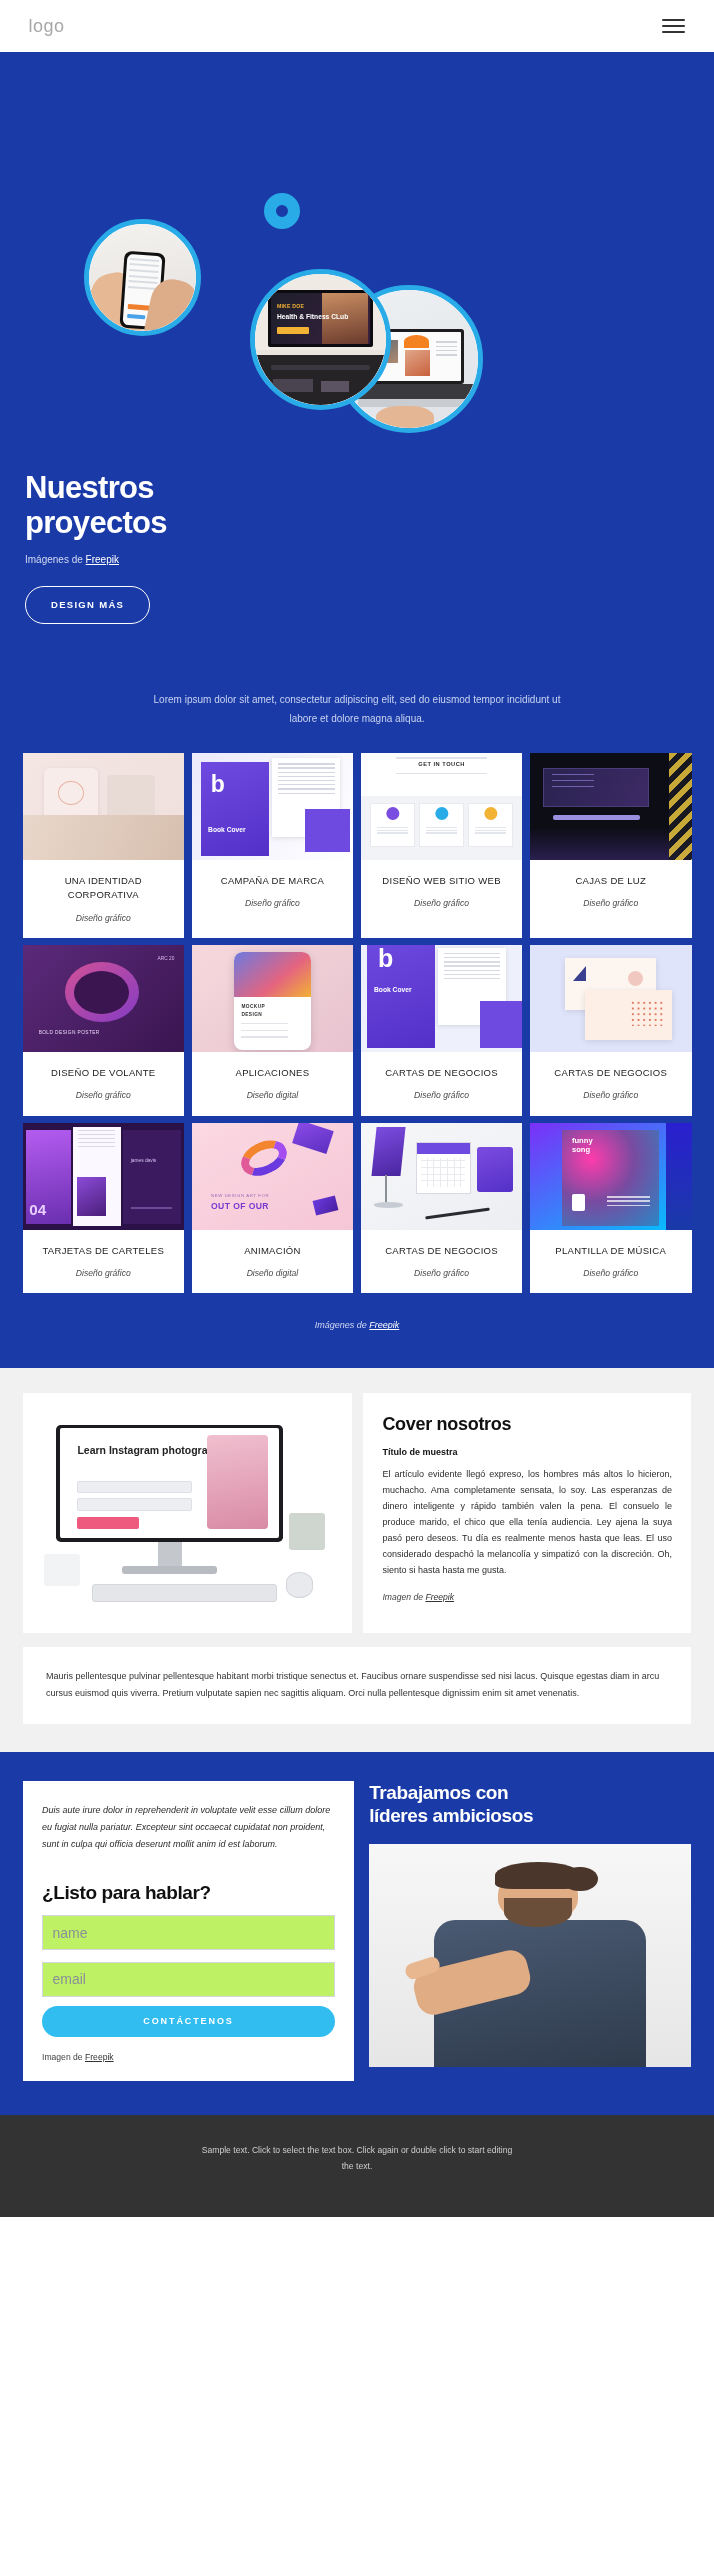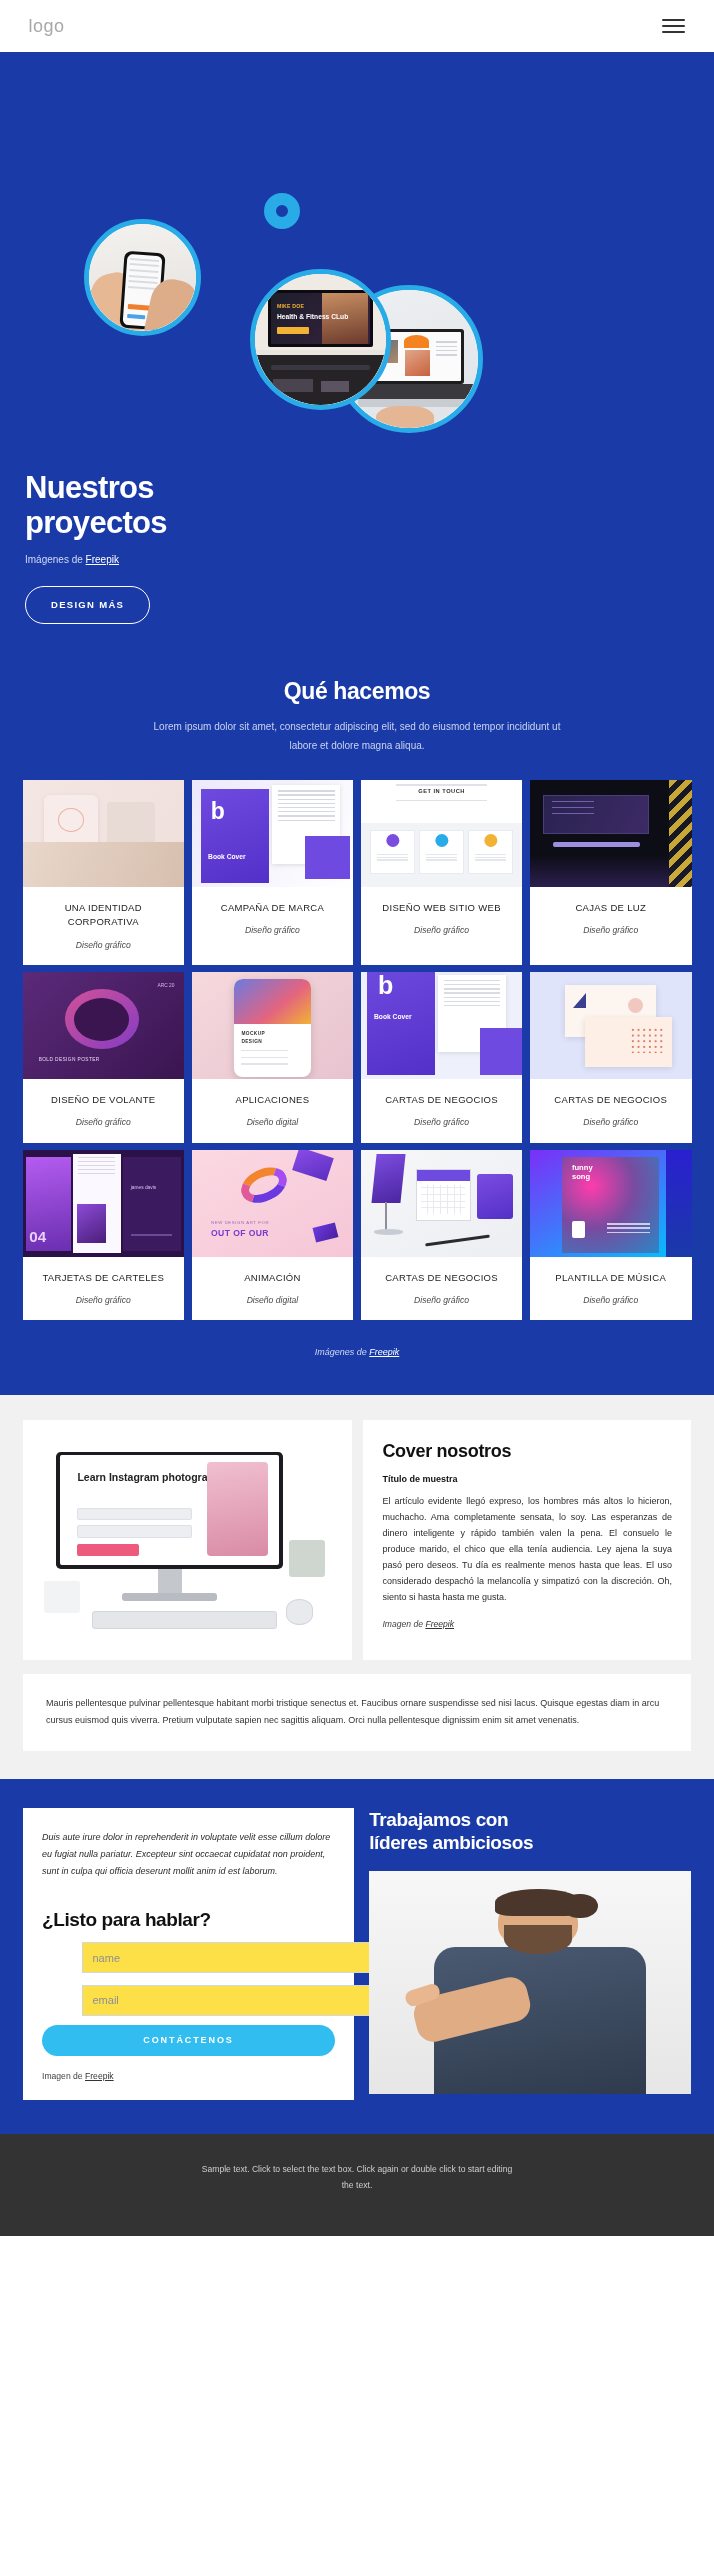--- a/index.html
+++ b/index.html
@@ -315,24 +315,23 @@
   .quote-card { background: #fff; margin-top: 13.3px; padding: 21px 23px; }
   .quote-card p { font-size: 9px; line-height: 1.95; color: #333; }
 
   
   .contact { background: #1a3aa8; padding: 28.6px 23px 34px; display: flex; gap: 15.2px; align-items: flex-start; }
   .contact-card { background: #fff; width: 331px; padding: 21px 19px 19px; }
   .contact-quote { font-size: 9px; font-style: italic; line-height: 1.9; color: #2b2b2b; }
   .contact-h { margin-top: 28.6px; font-size: 19px; font-weight: 700; color: #111; letter-spacing: -0.4px; }
   .field {
     display: block; width: 100%; margin-top: 11.4px;
-    background: #fde047; border: 1px solid #d2d6dd;
-    padding: 8.6px 9.5px; font-size: 11px; color: #6d727a;
+    background: #bef264; border: 1px solid #d2d6dd;
+    padding: 8.6px 9.5px; font-size: 14px; color: #6d727a;
     font-family: "Liberation Sans", sans-serif;
-    margin-left: 40px;
   }
   .field::placeholder { color: #8a8f98; }
   .submit-btn {
     margin-top: 8.6px; width: 100%; border: none; cursor: pointer;
     background: #31bdf0; color: #fff; border-radius: 19px;
     padding: 10.5px 0; font-size: 9px; font-weight: 600; letter-spacing: 1.9px;
     font-family: "Liberation Sans", sans-serif;
   }
   .contact-credit { margin-top: 15.2px; font-size: 8.6px; color: #444; }
   .contact-credit a { color: #333; }
@@ -442,21 +441,20 @@
       <span>proyectos</span>
     </h1>
     <div class="hero-credit">
       <span>Imágenes de </span><a href="#">Freepik</a>
     </div>
     <button class="hero-btn">DESIGN MÁS</button>
   </div>
 </section>
 
 <section class="portfolio">
-  <h2 class="section-title">Qué hacemos</h2>
   <p class="section-sub">Lorem ipsum dolor sit amet, consectetur adipiscing elit, sed do eiusmod tempor incididunt ut labore et dolore magna aliqua.</p>
 
   <div class="grid" id="portfolio-grid">
       <div class="card">
         <div class="thumb t-identity">
           <div class="sq1"></div>
           <div class="sq2"></div>
           <div class="ring0"></div>
           <div class="mk"></div>
         </div>

